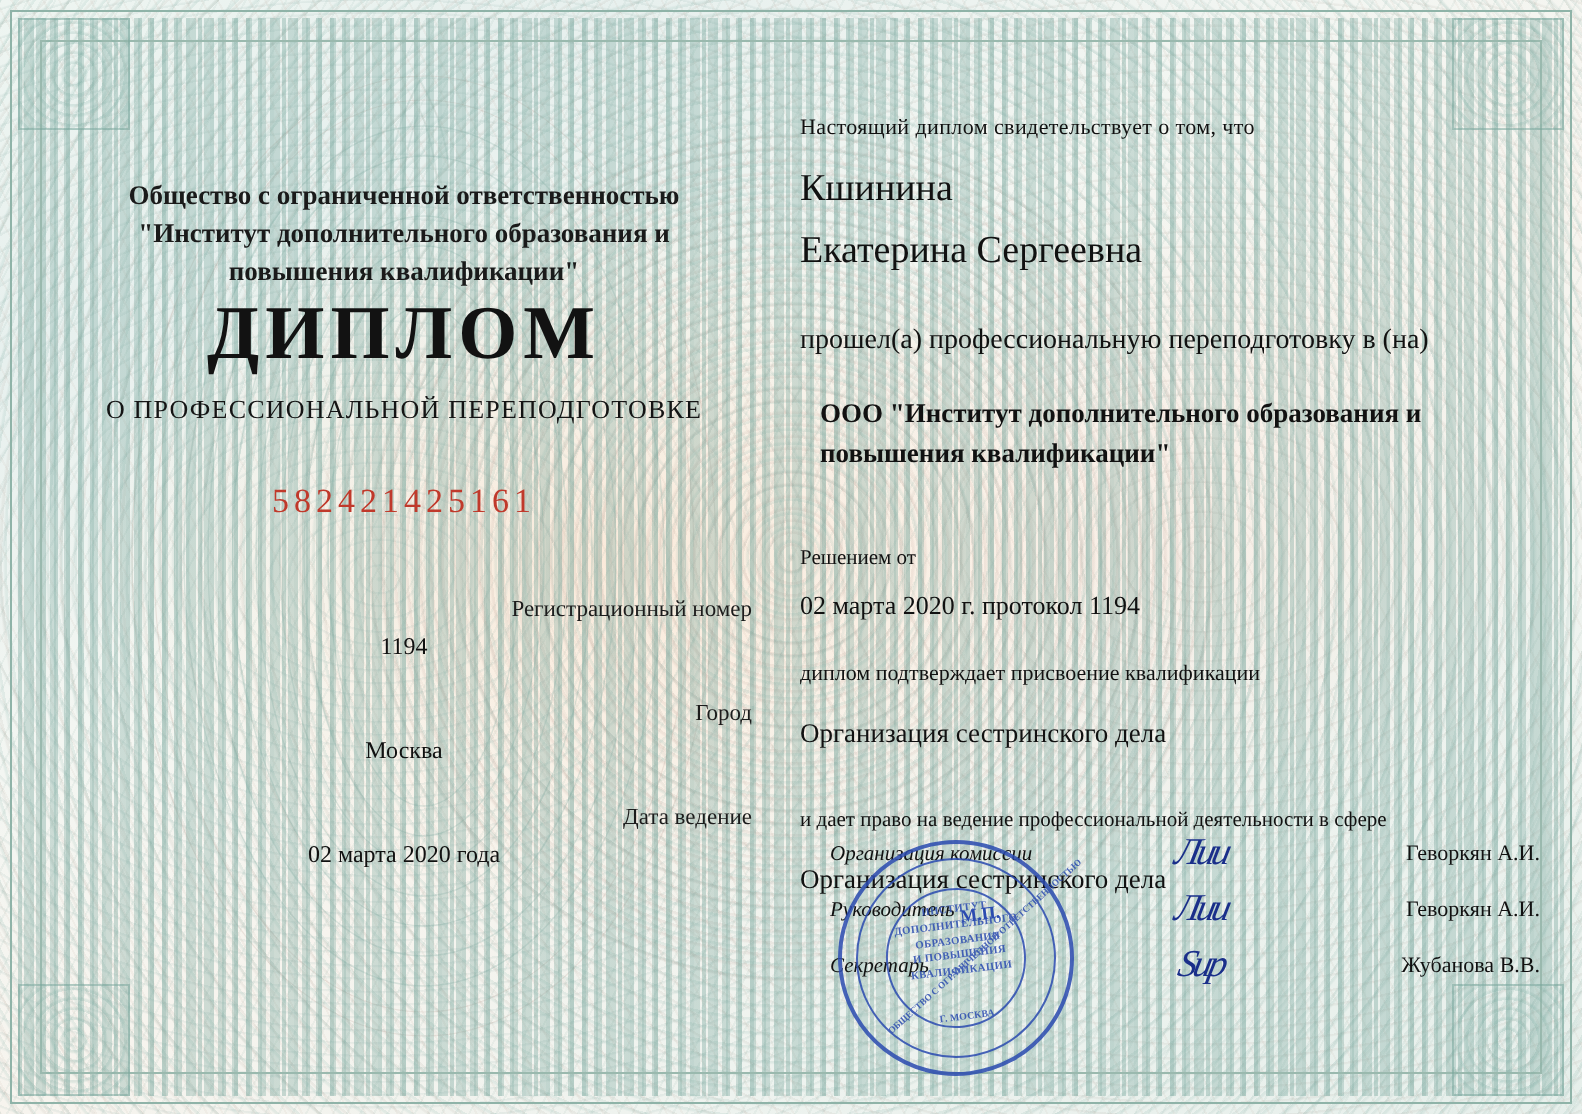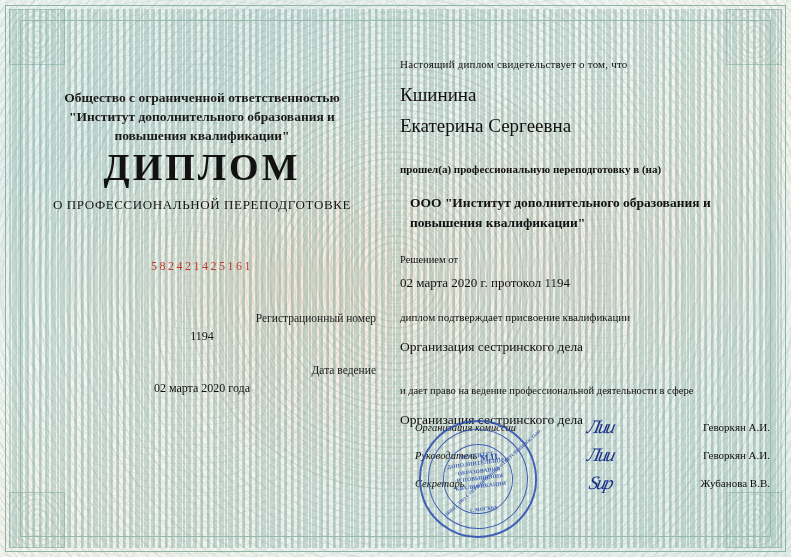--- a/index.html
+++ b/index.html
@@ -132,22 +132,22 @@
     font-weight: bold;
     color: #121212;
   }
   .diplom-sub {
     margin-top: 8px;
     font-size: 13px;
     letter-spacing: 0.6px;
     color: #141414;
   }
   .serial {
-    margin-top: 46px;
-    font-size: 12px;
+    margin-top: 28px;
+    font-size: 17px;
     letter-spacing: 2.5px;
     color: #c0392b;
     font-family: "Liberation Serif", serif;
     text-align: center;
   }
   .qual-doc {
     margin-top: 34px;
     font-size: 14.5px;
     font-style: italic;
     color: #141414;
@@ -184,32 +184,31 @@
   .r-surname {
     margin-top: 14px;
     font-size: 19px;
   }
   .r-firstname {
     margin-top: 9px;
     font-size: 19px;
   }
   .r-line2 {
     margin-top: 26px;
-    font-size: 11px;
-    font-weight: bold;
+    font-size: 14px;
   }
   .r-program {
     margin-top: 18px;
     font-size: 13.5px;
     font-weight: bold;
     line-height: 1.5;
     padding: 0 10px;
   }
   .r-decision-label {
-    margin-top: 20px;
+    margin-top: 36px;
     font-size: 10.5px;
   }
   .r-decision-value {
     margin-top: 10px;
     font-size: 13px;
   }
   .r-confirm {
     margin-top: 20px;
     font-size: 11px;
   }
@@ -385,20 +384,24 @@
       <div class="org-name">Общество с ограниченной ответственностью "Институт дополнительного образования и повышения квалификации"</div>
       <div class="diplom-title">ДИПЛОМ</div>
       <div class="diplom-sub">О ПРОФЕССИОНАЛЬНОЙ ПЕРЕПОДГОТОВКЕ</div>
       <div class="serial">582421425161</div>
 
       <div class="field-block reg-block">
         <div class="field-label">Регистрационный номер</div>
         <div class="field-value">1194</div>
       </div>
 
+      <div class="field-block city-block">
+        <div class="field-label">Город</div>
+        <div class="field-value">Москва</div>
+      </div>
 
       <div class="field-block date-block">
         <div class="field-label">Дата ведение</div>
         <div class="field-value">02 марта 2020 года</div>
       </div>
     </div>
 
     <div class="right-panel">
       <div class="r-lead">Настоящий диплом свидетельствует о том, что</div>
       <div class="r-surname">Кшинина</div>

